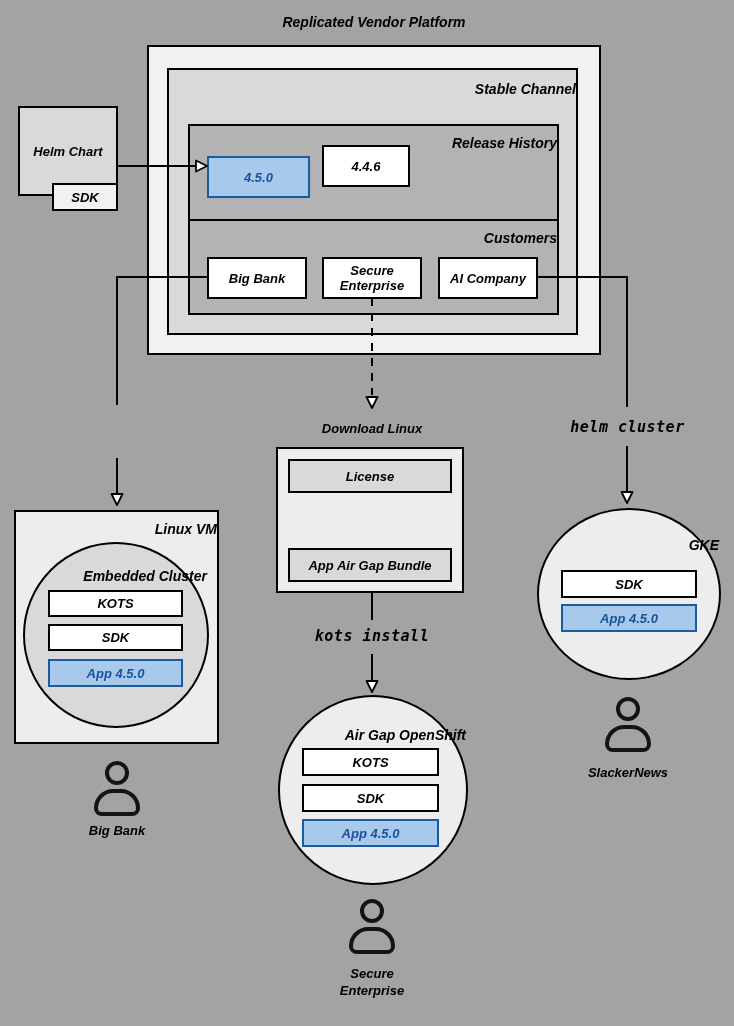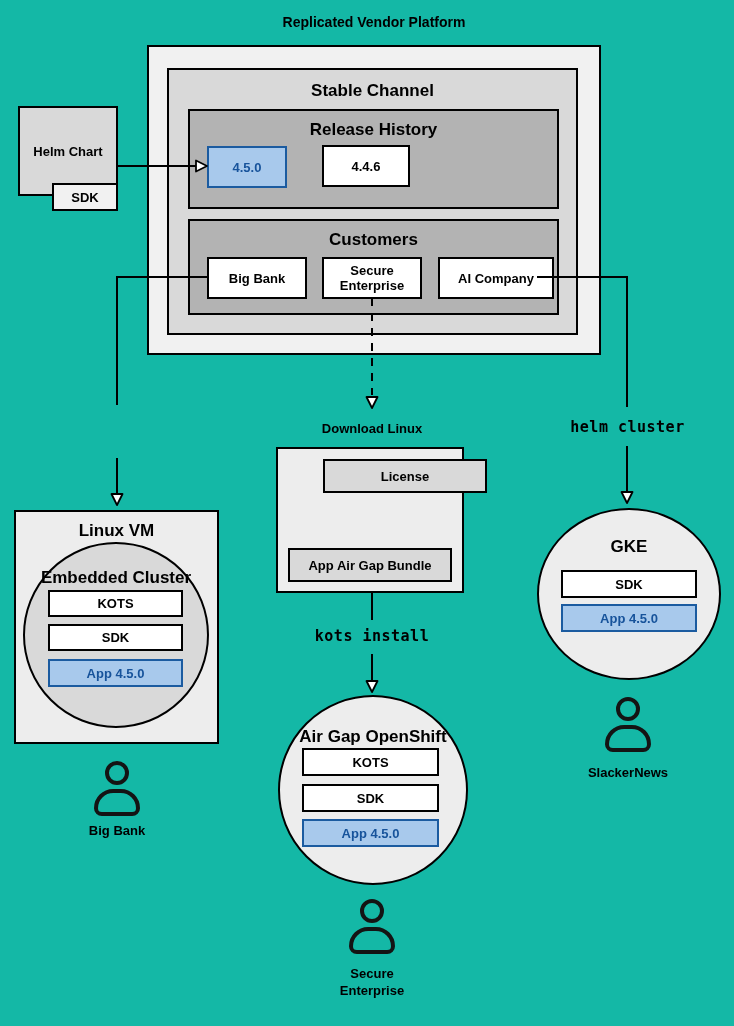--- a/index.html
+++ b/index.html
@@ -1,27 +1,27 @@
 <!DOCTYPE html>
 <html><head>
 <meta charset="utf-8">
 <style>
   html,body{margin:0;padding:0;background:#fff;}
   body{font-family:"Liberation Sans","DejaVu Sans",sans-serif;color:#000;}
-  .canvas{position:relative;width:734px;height:1026px;background:#14b8a6;overflow:hidden;}
+  .canvas{position:relative;width:734px;height:1026px;background:#a3a3a3;overflow:hidden;font-style:italic;}
   .box{position:absolute;box-sizing:border-box;border:2px solid #000;}
   .cell{display:flex;align-items:center;justify-content:center;text-align:center;
         font-weight:bold;font-size:13px;line-height:15px;}
   .fill-xlight{background:#f1f1f1;}
   .fill-light{background:#ededed;}
   .fill-mid{background:#d9d9d9;}
   .fill-dark{background:#b3b3b3;}
   .fill-white{background:#ffffff;}
   .box-blue{background:#a8c9ec;border-color:#1b5ba0;color:#17539b;}
-  .grouplabel{position:absolute;left:0;right:0;text-align:center;font-weight:bold;font-size:17px;}
+  .grouplabel{position:absolute;left:0;right:0;text-align:right;font-weight:bold;font-size:14px;}
   .lbl{position:absolute;text-align:center;font-weight:bold;font-size:13px;line-height:17px;z-index:6;}
   .mono{font-family:"DejaVu Sans Mono","Liberation Mono",monospace;font-size:15px;letter-spacing:.5px;}
   .circle{position:absolute;box-sizing:border-box;border:2px solid #000;border-radius:50%;}
   .person{position:absolute;display:flex;flex-direction:column;align-items:center;width:56px;}
   .person-head{width:24px;height:24px;border:4px solid #141414;border-radius:50%;box-sizing:border-box;}
   .person-body{width:46px;height:27px;border:4px solid #141414;border-radius:22px 22px 9px 9px;
                box-sizing:border-box;margin-top:4px;}
   svg.connectors{position:absolute;left:0;top:0;z-index:5;pointer-events:none;}
   svg.connectors path{stroke:#000;stroke-width:2;fill:none;}
   svg.connectors path.dashed{stroke-dasharray:8 7;}
@@ -33,32 +33,32 @@
 <div class="canvas">
 
   <div class="lbl" style="left:147px;top:14px;width:454px;font-size:14px;">Replicated Vendor Platform</div>
 
   <div class="box fill-xlight" style="left:147px;top:45px;width:454px;height:310px;"></div>
 
   <div class="box fill-mid" style="left:167px;top:68px;width:411px;height:267px;">
     <div class="grouplabel" style="top:11px;">Stable Channel</div>
   </div>
 
-  <div class="box fill-dark" style="left:188px;top:109px;width:371px;height:100px;">
+  <div class="box fill-dark" style="left:188px;top:124px;width:371px;height:100px;">
     <div class="grouplabel" style="top:9px;">Release History</div>
   </div>
-  <div class="box cell box-blue" style="left:207px;top:146px;width:80px;height:42px;">4.5.0</div>
+  <div class="box cell box-blue" style="left:207px;top:156px;width:103px;height:42px;">4.5.0</div>
   <div class="box cell fill-white" style="left:322px;top:145px;width:88px;height:42px;">4.4.6</div>
 
   <div class="box fill-dark" style="left:188px;top:219px;width:371px;height:96px;">
     <div class="grouplabel" style="top:9px;">Customers</div>
   </div>
   <div class="box cell fill-white" style="left:207px;top:257px;width:100px;height:42px;">Big Bank</div>
   <div class="box cell fill-white" style="left:322px;top:257px;width:100px;height:42px;">Secure Enterprise</div>
-  <div class="box cell fill-white" style="left:438px;top:257px;width:116px;height:42px;">AI Company</div>
+  <div class="box cell fill-white" style="left:438px;top:257px;width:100px;height:42px;">AI Company</div>
 
   <div class="box cell fill-mid" style="left:18px;top:106px;width:100px;height:90px;">Helm Chart</div>
   <div class="box cell fill-xlight" style="left:52px;top:183px;width:66px;height:28px;">SDK</div>
 
   <div class="box fill-light" style="left:14px;top:510px;width:205px;height:234px;">
     <div class="grouplabel" style="top:9px;">Linux VM</div>
   </div>
   <div class="circle fill-mid" style="left:23px;top:542px;width:186px;height:186px;">
     <div class="grouplabel" style="top:24px;">Embedded Cluster</div>
   </div>
@@ -66,21 +66,21 @@
   <div class="box cell fill-white" style="left:48px;top:624px;width:135px;height:27px;">SDK</div>
   <div class="box cell box-blue" style="left:48px;top:659px;width:135px;height:28px;">App 4.5.0</div>
   <div class="person" style="left:89px;top:761px;">
     <div class="person-head"></div>
     <div class="person-body"></div>
   </div>
   <div class="lbl" style="left:67px;top:822px;width:100px;">Big Bank</div>
 
   <div class="lbl" style="left:278px;top:420px;width:188px;">Download Linux</div>
   <div class="box fill-light" style="left:276px;top:447px;width:188px;height:146px;"></div>
-  <div class="box cell fill-mid" style="left:288px;top:459px;width:164px;height:34px;margin-left:35px;">License</div>
+  <div class="box cell fill-mid" style="left:288px;top:459px;width:164px;height:34px;">License</div>
   <div class="box cell fill-mid" style="left:288px;top:548px;width:164px;height:34px;">App Air Gap Bundle</div>
   <div class="lbl mono" style="left:302px;top:628px;width:140px;">kots install</div>
   <div class="circle fill-light" style="left:278px;top:695px;width:190px;height:190px;">
     <div class="grouplabel" style="top:30px;">Air Gap OpenShift</div>
   </div>
   <div class="box cell fill-white" style="left:302px;top:748px;width:137px;height:28px;">KOTS</div>
   <div class="box cell fill-white" style="left:302px;top:784px;width:137px;height:28px;">SDK</div>
   <div class="box cell box-blue" style="left:302px;top:819px;width:137px;height:28px;">App 4.5.0</div>
   <div class="person" style="left:344px;top:899px;">
     <div class="person-head"></div>

